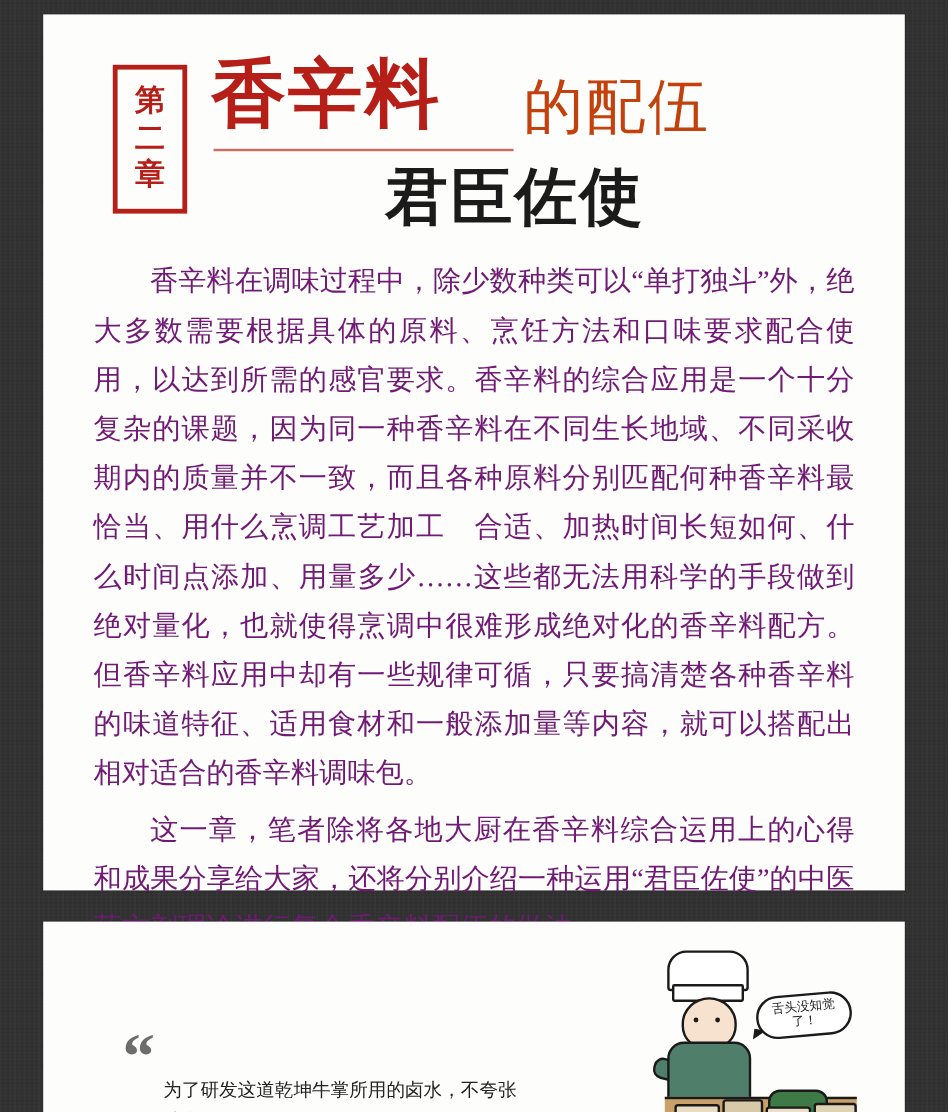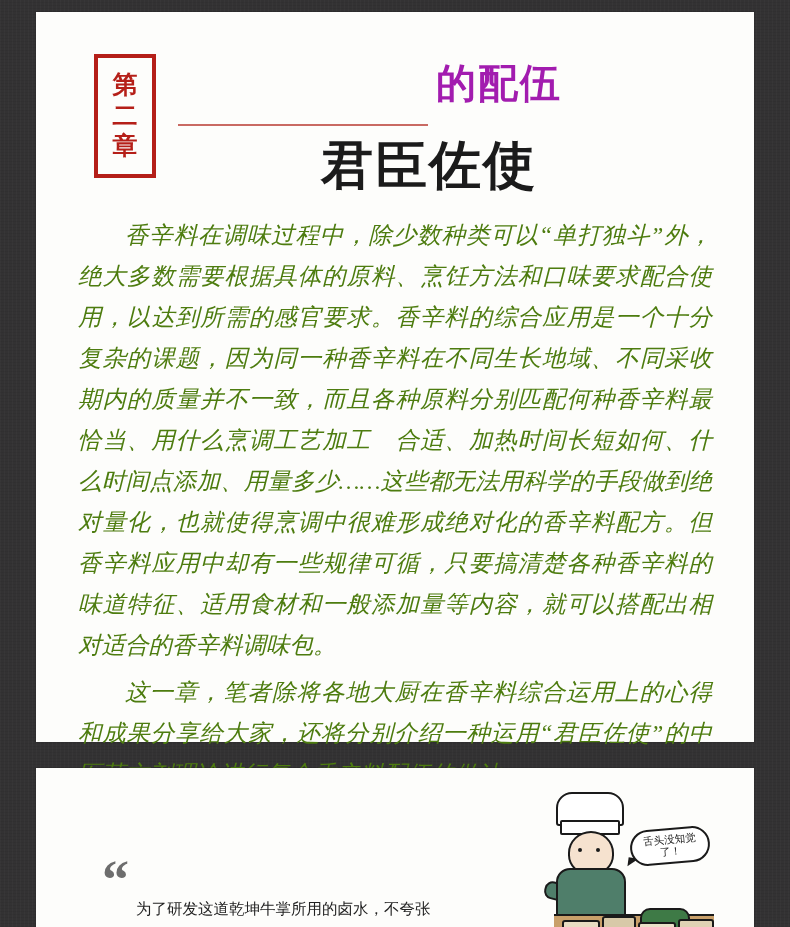--- a/index.html
+++ b/index.html
@@ -93,23 +93,23 @@
     top: 112px;
     width: 250px;
     height: 2px;
     background: #c96a63;
   }
   .title-black-1 {
     position: absolute;
     left: 400px;
     top: 52px;
     font-family: "Liberation Serif", serif;
-    font-weight: bold;
-    font-size: 40px;
-    color: #a21caf;
+    font-weight: normal;
+    font-size: 50px;
+    color: #c2410c;
     letter-spacing: 2px;
     line-height: 1;
   }
   .title-black-2 {
     position: absolute;
     left: 285px;
     top: 128px;
     font-family: "Liberation Serif", serif;
     font-weight: bold;
     font-size: 52px;
@@ -117,24 +117,23 @@
     letter-spacing: 2px;
     line-height: 1;
   }
 
   
   .body-text {
     padding: 8px 42px 0 42px;
     font-family: "Liberation Serif", serif;
     font-size: 23.5px;
     line-height: 41px;
-    color: #4d7c0f;
+    color: #701a75;
     text-align: justify;
     text-justify: inter-ideograph;
-    font-style: italic;
   }
   .body-text p {
     margin: 0 0 6px 0;
     text-indent: 2em;
   }
 
   
   .quote-block {
     position: relative;
     padding: 96px 0 0 0;
@@ -303,20 +302,21 @@
 <div class="page page-one">
 
   <div class="heading">
 
     <div class="chapter-stamp">
       <span>第</span>
       <span>二</span>
       <span>章</span>
     </div>
 
+    <div class="title-red">香辛料</div>
     <div class="title-underline"></div>
     <div class="title-black-1">的配伍</div>
     <div class="title-black-2">君臣佐使</div>
   </div>
 
   <div class="body-text">
     <p>香辛料在调味过程中，除少数种类可以“单打独斗”外，绝大多数需要根据具体的原料、烹饪方法和口味要求配合使用，以达到所需的感官要求。香辛料的综合应用是一个十分复杂的课题，因为同一种香辛料在不同生长地域、不同采收期内的质量并不一致，而且各种原料分别匹配何种香辛料最恰当、用什么烹调工艺加工　合适、加热时间长短如何、什么时间点添加、用量多少……这些都无法用科学的手段做到绝对量化，也就使得烹调中很难形成绝对化的香辛料配方。但香辛料应用中却有一些规律可循，只要搞清楚各种香辛料的味道特征、适用食材和一般添加量等内容，就可以搭配出相对适合的香辛料调味包。</p>
     <p>这一章，笔者除将各地大厨在香辛料综合运用上的心得和成果分享给大家，还将分别介绍一种运用“君臣佐使”的中医药方剂理论进行复合香辛料配伍的做法。</p>
   </div>
 </div>

